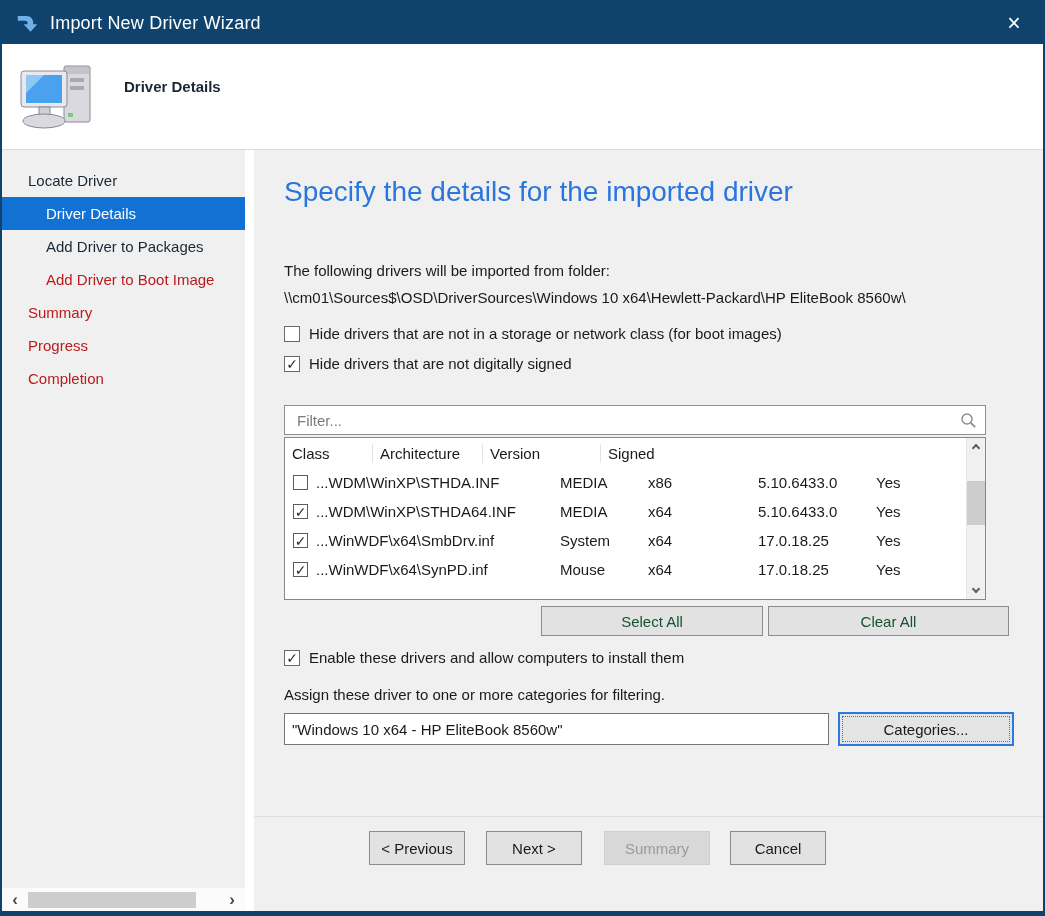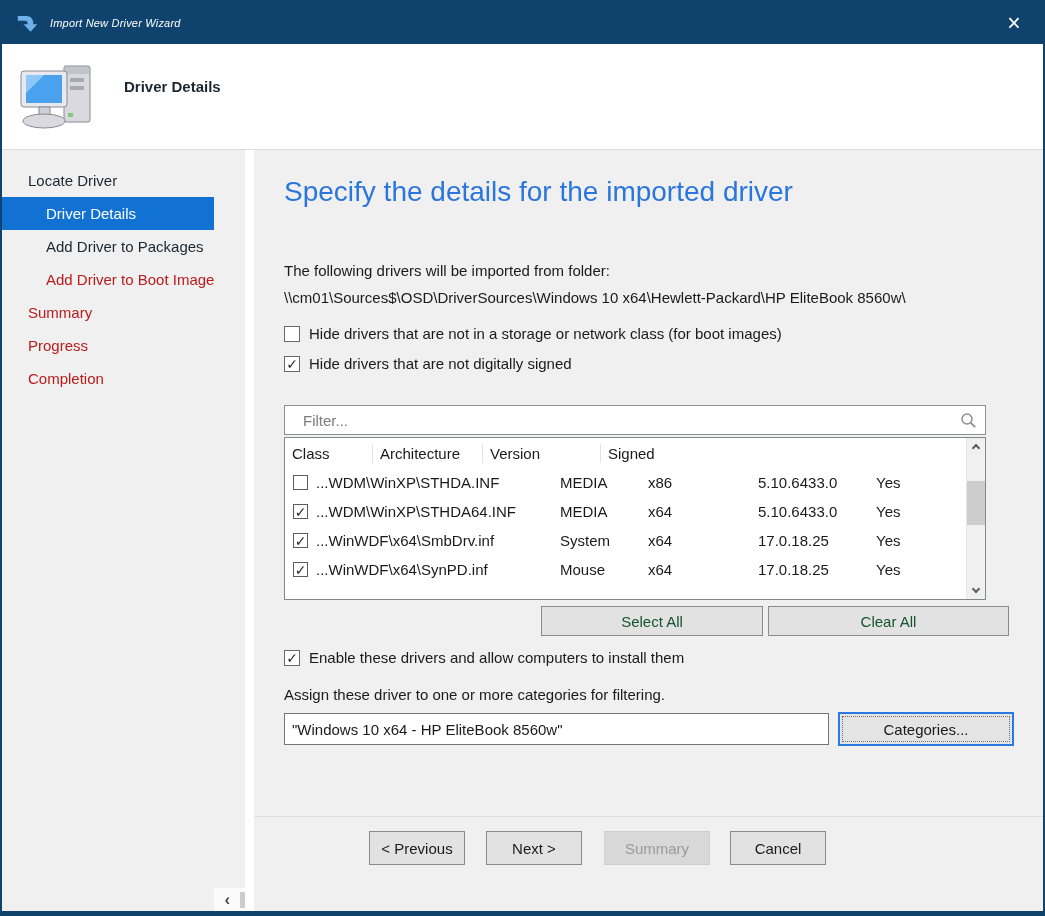--- a/index.html
+++ b/index.html
@@ -6,49 +6,49 @@
   *{box-sizing:border-box;}
   .window{
     width:1045px;height:916px;
     border:2px solid #0f436d;border-bottom-width:5px;
     display:flex;flex-direction:column;
     font-family:"Liberation Sans","DejaVu Sans",sans-serif;
     background:#fff;overflow:hidden;
   }
   
   .titlebar{height:42px;background:#0f436d;color:#fff;display:flex;align-items:center;padding-left:14px;flex:0 0 auto;}
-  .titlebar .ttl{font-size:11px;margin-left:11px;letter-spacing:.2px;font-style:italic;}
+  .titlebar .ttl{font-size:18px;margin-left:11px;letter-spacing:.2px;}
   .close{margin-left:auto;width:58px;height:42px;display:flex;align-items:center;justify-content:center;color:#fff;font-size:23px;font-weight:300;cursor:default;}
   
   .header{height:106px;background:#fff;border-bottom:1px solid #dcdcdc;display:flex;align-items:center;padding-left:16px;flex:0 0 auto;}
   .header .ptitle{font-size:15px;font-weight:bold;color:#1b2733;margin-left:26px;margin-top:-20px;}
   
   .body{flex:1;display:flex;background:#fff;min-height:0;}
-  .sidebar{width:243px;background:#f0f0f0;display:flex;flex-direction:row;padding-top:14px;flex:0 0 auto;}
+  .sidebar{width:243px;background:#f0f0f0;display:flex;flex-direction:column;padding-top:14px;flex:0 0 auto;}
   .gapcol{width:9px;background:#fff;flex:0 0 auto;}
   .nav-item{font-size:15px;height:33px;line-height:33px;padding-left:26px;color:#1b2733;white-space:nowrap;overflow:hidden;}
   .nav-item.indent{padding-left:44px;}
   .nav-item.selected{background:#1272d3;color:#fff;}
   .nav-item.disabled{color:#b91c1c;}
   .hscroll{margin-top:auto;height:23px;background:#fbfbfb;display:flex;align-items:center;}
   .harrow{width:26px;text-align:center;color:#4a4a4a;font-size:17px;font-weight:bold;line-height:23px;}
   .hthumb{height:16px;background:#cdcdcd;width:168px;}
   .hspacer{flex:1;}
   
   .content{flex:1;background:#f0f0f0;display:flex;flex-direction:column;padding-left:30px;min-width:0;}
   .heading{margin-top:26px;font-size:28px;color:#2a76dd;}
   .lbl{font-size:15px;color:#1a1a1a;}
   .folder-label{margin-top:54px;}
   .folder-path{margin-top:10px;font-size:15px;color:#1a1a1a;}
   .cbrow{display:flex;align-items:center;margin-top:19px;font-size:15px;color:#1a1a1a;}
   .cbrow.tight{margin-top:13px;}
   .cb{width:16px;height:16px;border:1px solid #6a6a6a;background:#fff;display:inline-flex;align-items:center;justify-content:center;font-size:14px;line-height:14px;color:#2b2b2b;margin-right:9px;flex:0 0 auto;}
   
   .filter{margin-top:33px;width:702px;height:30px;background:#fff;border:1px solid #8f8f8f;display:flex;align-items:center;}
-  .filter input{flex:1;border:none;outline:none;font-size:15px;color:#1a1a1a;padding-left:18px;background:transparent;font-family:inherit;}
+  .filter input{flex:1;border:none;outline:none;font-size:15px;color:#1a1a1a;padding-left:12px;background:transparent;font-family:inherit;}
   .filter input::placeholder{color:#7b7b7b;opacity:1;}
   .mag{margin-right:8px;display:flex;}
   .table{width:702px;height:163px;background:#fff;border:1px solid #828790;display:flex;margin-top:2px;}
   .tmain{flex:1;display:flex;flex-direction:column;min-width:0;}
   .thead{display:flex;height:30px;align-items:center;font-size:15px;color:#1a1a1a;flex:0 0 auto;}
   .th{padding-left:7px;height:19px;line-height:19px;border-right:1px solid #e3e3e3;}
   .c-file{width:268px;flex:0 0 auto;}
   .c-class{width:88px;flex:0 0 auto;}
   .c-arch{width:110px;flex:0 0 auto;}
   .c-ver{width:118px;flex:0 0 auto;}

